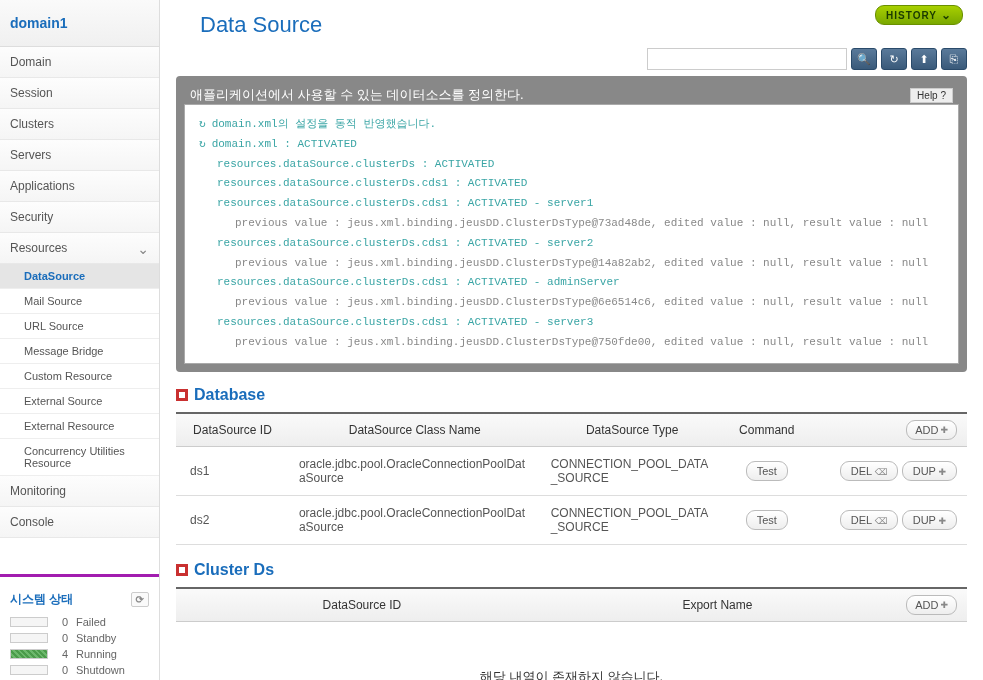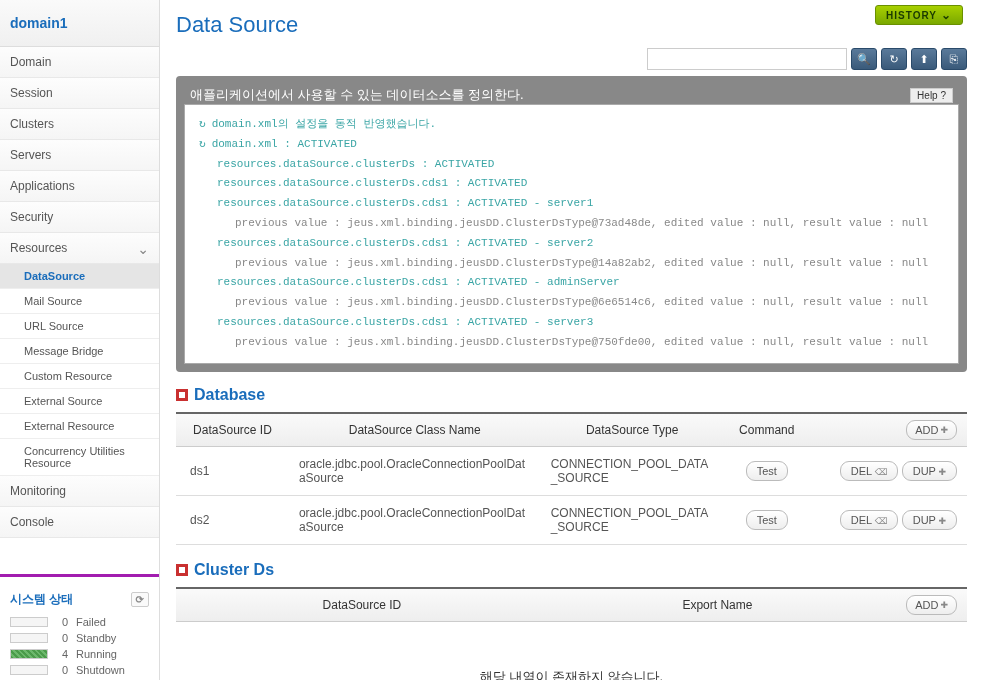--- a/index.html
+++ b/index.html
@@ -19,24 +19,24 @@
     .status-section { padding: 8px 10px; border-top: 3px solid #a21caf; margin-top: 36px; }
     .status-title { color: #1a6dbb; font-weight: bold; padding: 6px 0; display: flex; justify-content: space-between; align-items: center; }
     .status-icon-box { border: 1px solid #ccc; padding: 1px 4px; border-radius: 2px; background: #fafafa; font-size: 10px; color: #888; }
     .status-row { display: flex; align-items: center; gap: 8px; padding: 2px 0; font-size: 11px; color: #666; }
     .status-bar { width: 38px; height: 10px; border: 1px solid #ccc; background: #f5f5f5; }
     .status-bar.running { background: repeating-linear-gradient(45deg, #4a9b4a, #4a9b4a 2px, #6cb86c 2px, #6cb86c 4px); }
     .status-count { width: 12px; text-align: right; }
     
     
     .main { flex: 1; padding: 12px 16px; position: relative; }
-    .history-btn { position: absolute; top: 5px; right: 20px; background: linear-gradient(#a8d000, #7aa800); color: #1a3a00; border: 1px solid #6a9000; border-radius: 3px; padding: 2px 10px; font-size: 10px; font-weight: bold; letter-spacing: 1px; cursor: pointer; display: flex; align-items: center; gap: 4px; }
+    .history-btn { position: absolute; top: 5px; right: 20px; background: linear-gradient(#a8d000, #7aa800); color: #1a3a00; border: 1px solid #6a9000; border-radius: 9px; padding: 2px 10px; font-size: 10px; font-weight: bold; letter-spacing: 1px; cursor: pointer; display: flex; align-items: center; gap: 4px; }
     .history-btn::after { content: "⌄"; font-size: 12px; }
     
-    .page-title { color: #1a6dbb; font-size: 22px; font-weight: normal; margin-bottom: 10px; }
+    .page-title { color: #1a6dbb; font-size: 22px; font-weight: normal; margin-bottom: 10px; margin-left: 24px; }
     
     .toolbar { display: flex; justify-content: flex-end; gap: 4px; margin-bottom: 6px; }
     .search-input { width: 200px; height: 22px; border: 1px solid #ccc; padding: 0 6px; }
     .icon-btn { width: 26px; height: 22px; background: linear-gradient(#5a7a9a, #3a5a7a); border: 1px solid #2a4a6a; border-radius: 3px; color: #fff; display: flex; align-items: center; justify-content: center; cursor: pointer; font-size: 11px; }
     
     .info-panel { background: #888; border-radius: 4px; padding: 8px; margin-bottom: 14px; }
     .info-header { display: flex; justify-content: space-between; align-items: center; color: #fff; padding: 2px 6px 0; font-size: 13px; gap: 28px; }
     .help-btn { background: #eee; border: 1px solid #ccc; padding: 1px 6px; font-size: 10px; cursor: pointer; color: #333; }
     .log-box { background: #fff; border: 1px solid #aaa; padding: 10px 14px; font-family: "Courier New", monospace; font-size: 11px; line-height: 1.8; color: #888; }
     .log-row { display: flex; align-items: flex-start; gap: 6px; }

